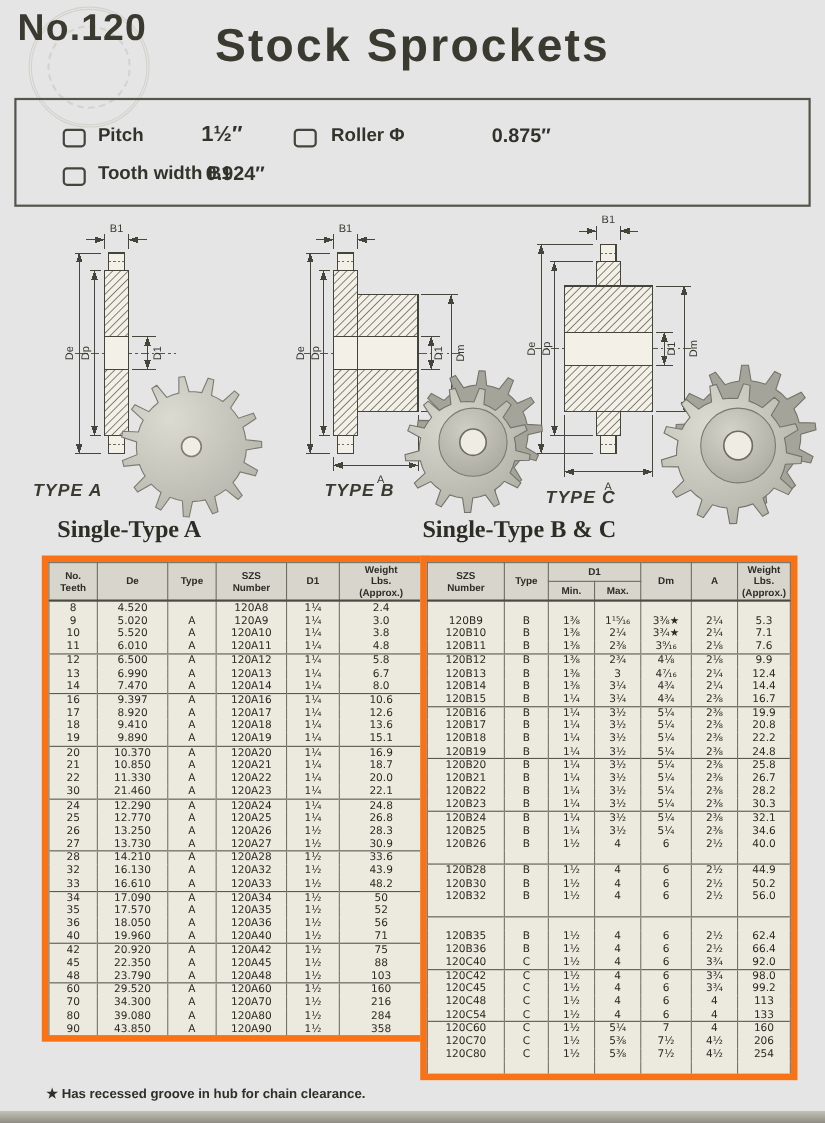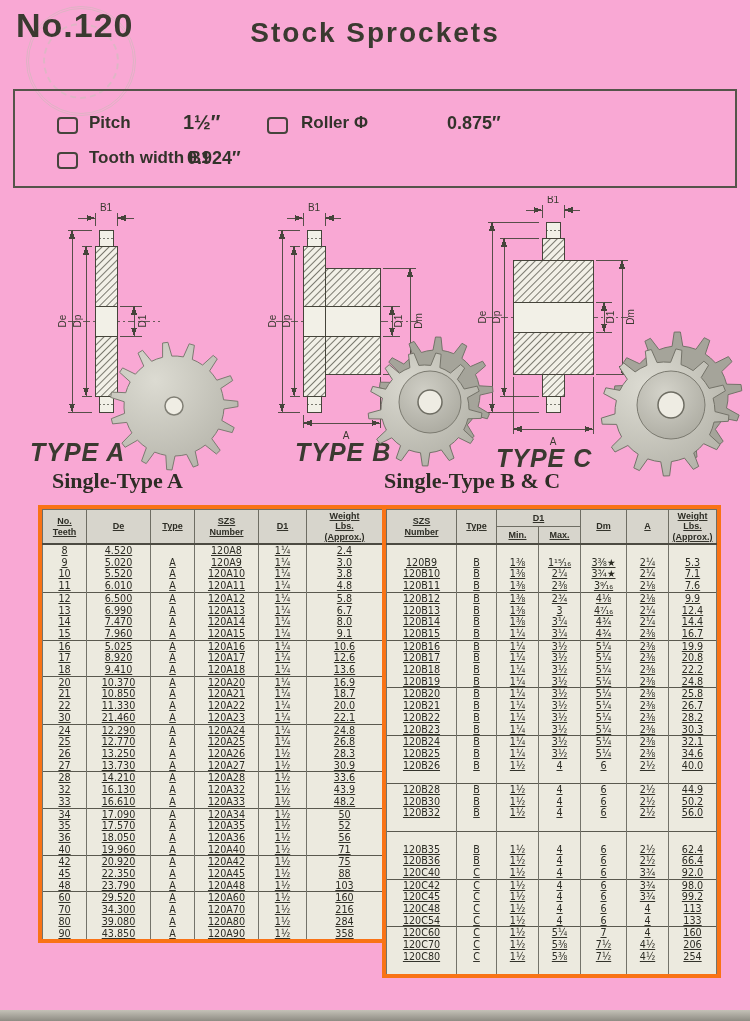--- a/index.html
+++ b/index.html
@@ -1,44 +1,44 @@
 <!DOCTYPE html>
 <html><head>
 <meta charset="utf-8">
 <style>
   html,body{margin:0;padding:0;}
   body{width:750px;height:1021px;background:#d8d5cc;font-family:"Liberation Sans",sans-serif;}
-  #page{position:relative;width:750px;height:1021px;background:#f9a8d4;overflow:hidden;color:#33332b;}
+  #page{position:relative;width:750px;height:1021px;background:#e5e5e5;overflow:hidden;color:#33332b;}
 
   
   .stamp{position:absolute;left:26px;top:6px;width:104px;height:104px;border-radius:50%;
          border:3px double #c2bfb3;opacity:.5;}
   .stamp:after{content:"";position:absolute;left:14px;top:14px;right:14px;bottom:14px;
          border-radius:50%;border:2px dashed #c6c3b8;}
   .catalog-no{position:absolute;left:16px;top:6px;font-size:34px;font-weight:bold;letter-spacing:1px;color:#3a3a30;}
   .page-title{position:absolute;left:140px;top:17px;width:470px;text-align:center;
-         font-size:28px;font-weight:bold;letter-spacing:2px;color:#3a3a30;}
+         font-size:42px;font-weight:bold;letter-spacing:2px;color:#3a3a30;}
 
   
   .spec-box{position:absolute;left:13px;top:89px;width:720px;height:95px;border:2px solid #55544a;}
   .chk{position:absolute;width:17px;height:13px;border:2px solid #45443c;border-radius:4px;}
   .spec-label{position:absolute;font-size:17px;font-weight:bold;color:#33332b;text-align:center;}
   .spec-value{position:absolute;font-size:18px;font-weight:bold;color:#33332b;}
 
   
   .dwg{position:absolute;}
   .dwg line,.dwg rect,.dwg path{shape-rendering:crispEdges;}
   svg text{font-family:"Liberation Sans",sans-serif;font-size:10px;fill:#3a3a30;}
-  .type-label{position:absolute;font-size:25px;font-weight:bold;font-style:italic;color:#3a3a30;letter-spacing:1px;}
+  .type-label{position:absolute;font-size:16px;font-weight:bold;font-style:italic;color:#3a3a30;letter-spacing:1px;}
 
   
   .section-title{position:absolute;font-family:Liberation Serif, serif;font-weight:bold;font-size:22px;color:#2d2d25;}
 
   
-  .tbl-wrap{position:absolute;top:505px;border:4px solid #f97316;background:#eceadf;text-decoration:underline;}
+  .tbl-wrap{position:absolute;top:505px;border:6px solid #f97316;background:#eceadf;}
   table.cat{border-collapse:collapse;table-layout:fixed;}
   table.cat th{background:#d7d5cc;border:1px solid #6e6d63;font-size:9px;font-weight:bold;
       line-height:1.15;white-space:pre-line;padding:1px 0;color:#2d2d25;text-align:center;}
   table.cat td{border-left:1px solid #74736a;border-right:1px solid #74736a;border-top:none;border-bottom:none;
       text-align:center;font-family:"DejaVu Sans",sans-serif;font-size:9.6px;line-height:11.7px;height:11.7px;
       padding:0;overflow:hidden;color:#2b2b23;}
   table.cat thead{border-bottom:2px solid #4c4b42;}
   table.cat tr.grp td{border-top:1.4px solid #5a594f;}
 
   .footnote{position:absolute;left:42px;top:987px;font-size:12px;font-weight:bold;color:#2f2f27;}
@@ -344,51 +344,51 @@
             <td>6.7</td>
           </tr>
           <tr>
             <td>14</td>
             <td>7.470</td>
             <td>A</td>
             <td>120A14</td>
             <td>1¼</td>
             <td>8.0</td>
           </tr>
-          <tr>
-            <td>15</td>
-            <td>7.960</td>
-            <td>A</td>
-            <td>120A15</td>
-            <td>1¼</td>
-            <td>9.1</td>
-          </tr>
           <tr class="grp">
             <td>16</td>
-            <td>5.025</td>
+            <td>9.397</td>
             <td>A</td>
             <td>120A16</td>
             <td>1¼</td>
             <td>10.6</td>
           </tr>
           <tr>
             <td>17</td>
             <td>8.920</td>
             <td>A</td>
             <td>120A17</td>
             <td>1¼</td>
             <td>12.6</td>
           </tr>
           <tr>
             <td>18</td>
             <td>9.410</td>
             <td>A</td>
             <td>120A18</td>
             <td>1¼</td>
             <td>13.6</td>
+          </tr>
+          <tr>
+            <td>19</td>
+            <td>9.890</td>
+            <td>A</td>
+            <td>120A19</td>
+            <td>1¼</td>
+            <td>15.1</td>
           </tr>
           <tr class="grp">
             <td>20</td>
             <td>10.370</td>
             <td>A</td>
             <td>120A20</td>
             <td>1¼</td>
             <td>16.9</td>
           </tr>
           <tr>
@@ -913,14 +913,15 @@
             <td></td>
             <td></td>
             <td></td>
             <td></td>
             <td></td>
           </tr>
         </tbody>
     </table>
   </div>
 
+  <div class="footnote">★ Has recessed groove in hub for chain clearance.</div>
   <div class="bottom-band"></div>
 </div>
 
 </body></html>

